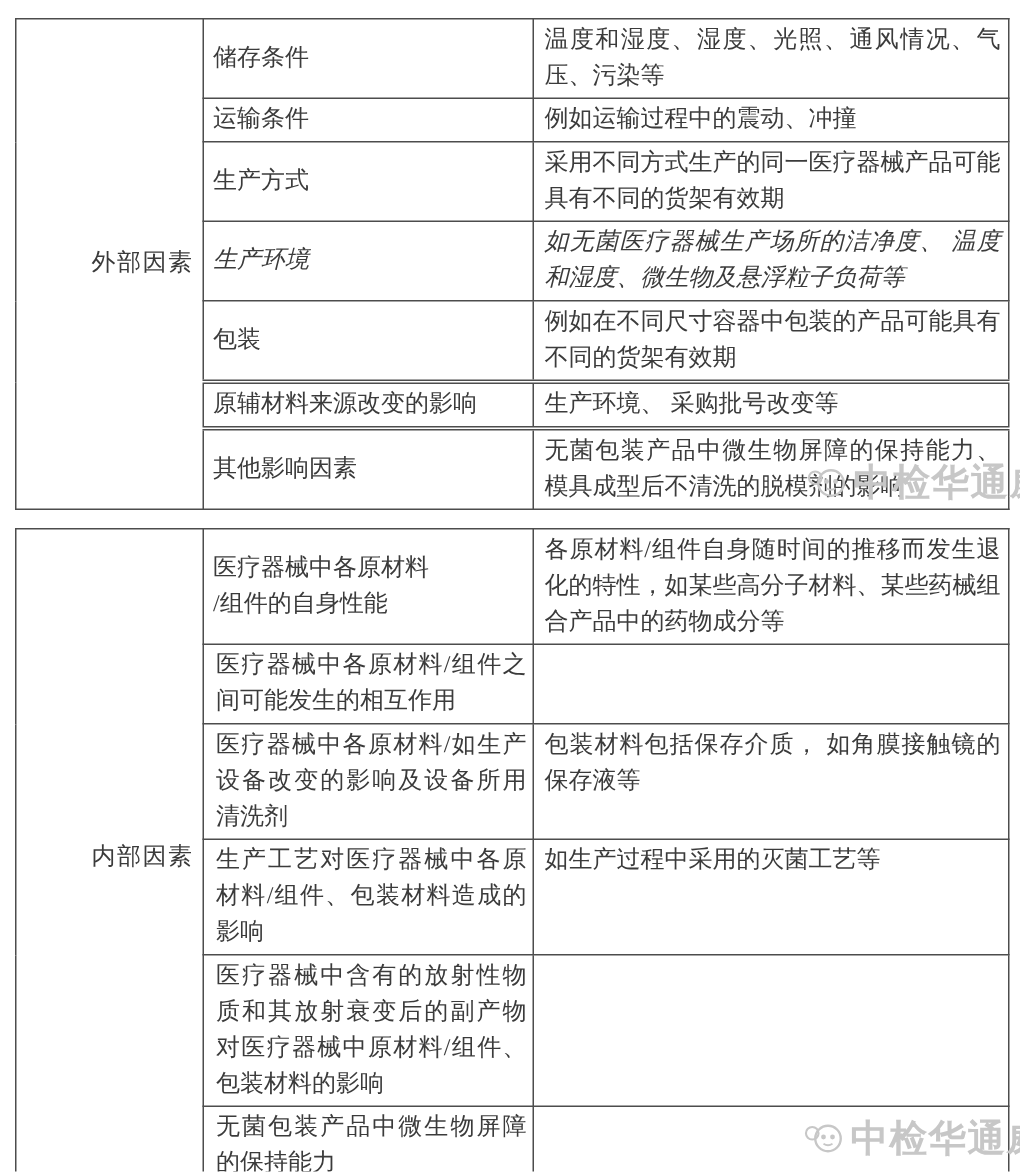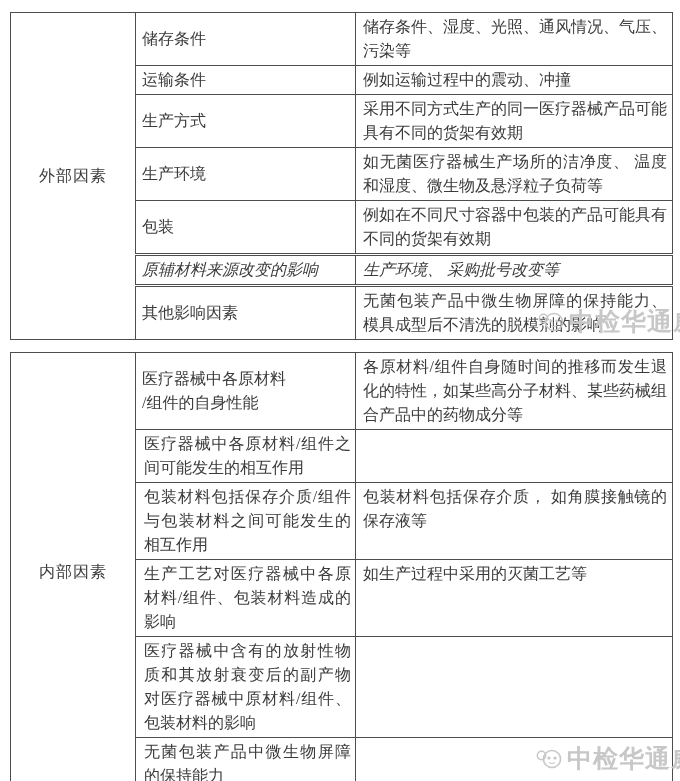--- a/index.html
+++ b/index.html
@@ -21,41 +21,41 @@
   }
   #table-external { top: 12px; }
   #table-internal { top: 352px; }
   .doc-table td {
     border: 1px solid #4d4d4d;
     padding: 1px 6px;
     vertical-align: middle;
     overflow: hidden;
   }
   td.cat {
-    text-align: center;
+    text-align: right;
     vertical-align: middle;
     letter-spacing: 1px;
     border-radius: 31px;
   }
   td.factor-c { }
   td.factor-l {
     text-align: justify;
     vertical-align: top;
     padding: 2px 4px 2px 8px;
   }
   td.example {
     text-align: justify;
     vertical-align: top;
     padding: 2px 5px 2px 7px;
   }
   #table-external td.example { vertical-align: middle; }
   td.prewrap { white-space: pre-line; }
   
   .er1 { height: 47px; } .er2 { height: 26px; } .er3 { height: 47px; }
-  .er4 { height: 48px; } .er5 { height: 48px; } .er6 { height: 27px; font-style: italic; }
+  .er4 { height: 48px; font-style: italic; } .er5 { height: 48px; } .er6 { height: 27px; }
   .er7 { height: 46px; }
   
   tr.double-rule td {
     border-top: 3px double #4d4d4d;
     border-bottom: 3px double #4d4d4d;
   }
   
   .ir1 { height: 75px; } .ir2 { height: 53px; } .ir3 { height: 70px; }
   .ir4 { height: 73px; } .ir5 { height: 97px; } .ir6 { height: 47px; }
   
@@ -81,21 +81,21 @@
 <table id="table-external" class="doc-table">
   <colgroup>
     <col style="width:125px">
       <col style="width:220px">
       <col style="width:317px">
   </colgroup>
   <tbody>
       <tr class="er1">
     <td class="cat" rowspan="7">外部因素</td>
     <td class="factor-c">储存条件</td>
-    <td class="example">储存条件、湿度、光照、通风情况、气压、污染等</td>
+    <td class="example">温度和湿度、湿度、光照、通风情况、气压、污染等</td>
   </tr>
   <tr class="er2">
     <td class="factor-c">运输条件</td>
     <td class="example">例如运输过程中的震动、冲撞</td>
   </tr>
   <tr class="er3">
     <td class="factor-c">生产方式</td>
     <td class="example">采用不同方式生产的同一医疗器械产品可能具有不同的货架有效期</td>
   </tr>
   <tr class="er4">
@@ -128,21 +128,21 @@
     <td class="cat" rowspan="6">内部因素</td>
     <td class="factor-c prewrap" style="vertical-align:middle">医疗器械中各原材料
 /组件的自身性能</td>
     <td class="example">各原材料/组件自身随时间的推移而发生退化的特性，如某些高分子材料、某些药械组合产品中的药物成分等</td>
   </tr>
   <tr class="ir2">
     <td class="factor-l">医疗器械中各原材料/组件之间可能发生的相互作用</td>
     <td class="example"></td>
   </tr>
   <tr class="ir3">
-    <td class="factor-l">包装材料包括保存介质/组件与包装材料之间可能发生的相互作用</td>
+    <td class="factor-l">医疗器械中各原材料/如生产设备改变的影响及设备所用清洗剂</td>
     <td class="example">包装材料包括保存介质， 如角膜接触镜的保存液等</td>
   </tr>
   <tr class="ir4">
     <td class="factor-l">生产工艺对医疗器械中各原材料/组件、包装材料造成的影响</td>
     <td class="example">如生产过程中采用的灭菌工艺等</td>
   </tr>
   <tr class="ir5">
     <td class="factor-l">医疗器械中含有的放射性物质和其放射衰变后的副产物对医疗器械中原材料/组件、包装材料的影响</td>
     <td class="example"></td>
   </tr>

